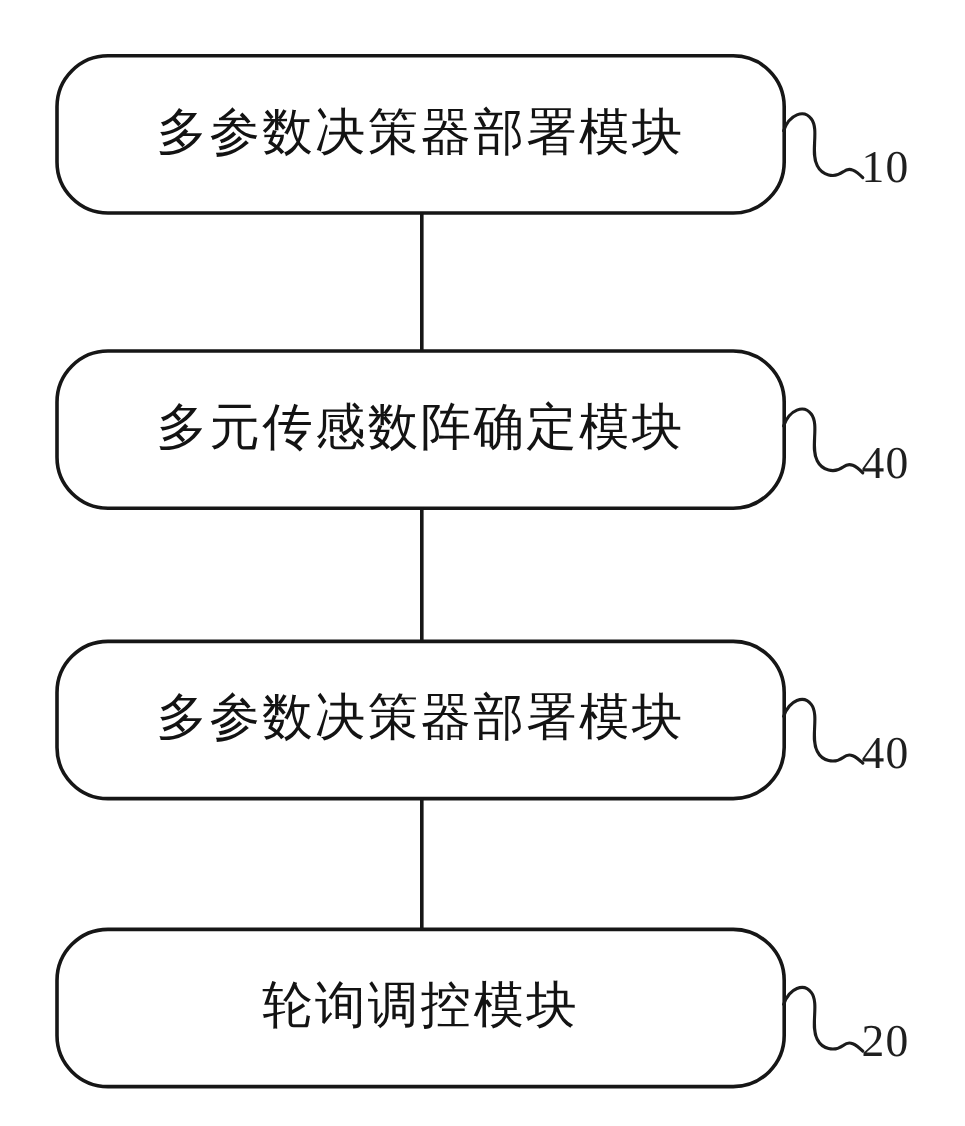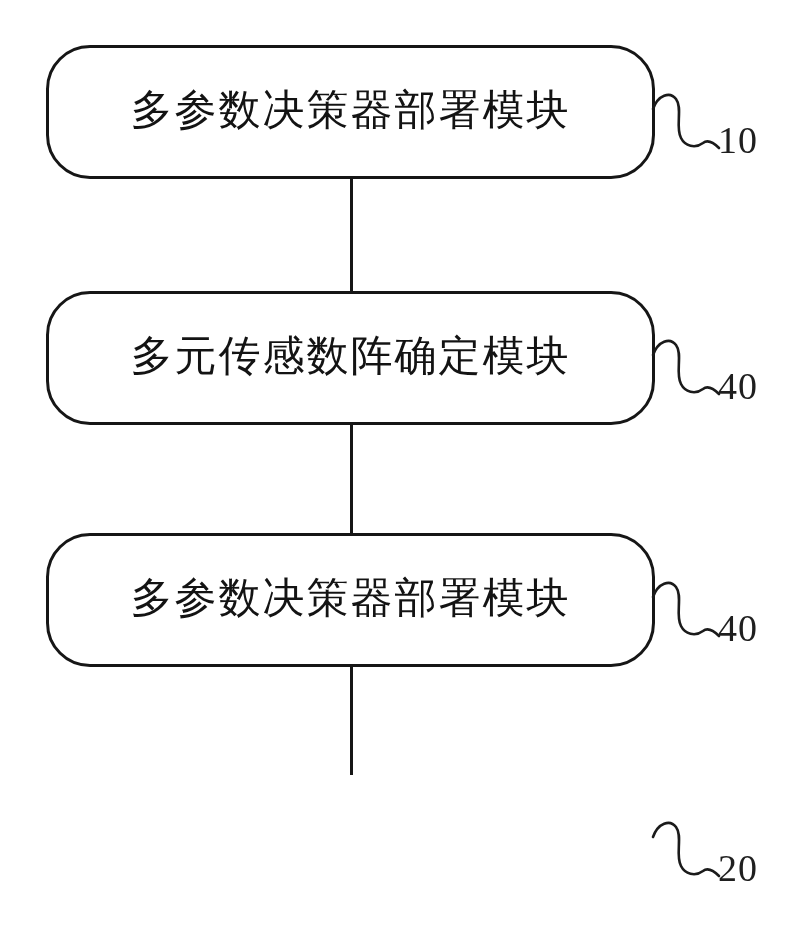--- a/index.html
+++ b/index.html
@@ -109,19 +109,22 @@
     </div>
     <svg class="leader" viewBox="0 0 80 66" xmlns="http://www.w3.org/2000/svg">
       <path d="M 3,18 C 8,4 20,0 26,8 C 33,17 25,36 31,47 C 35,55 45,58 53,52 C 58,48 63,51 69,57"></path>
     </svg>
     <div class="ref">40</div>
   </div>
 
   <div class="connector c3"></div>
 
   <div class="module m4">
+    <div class="box">
+      <span class="label">轮询调控模块</span>
+    </div>
     <svg class="leader" viewBox="0 0 80 66" xmlns="http://www.w3.org/2000/svg">
       <path d="M 3,18 C 8,4 20,0 26,8 C 33,17 25,36 31,47 C 35,55 45,58 53,52 C 58,48 63,51 69,57"></path>
     </svg>
     <div class="ref">20</div>
   </div>
 
 </div>
 
 </body></html>

